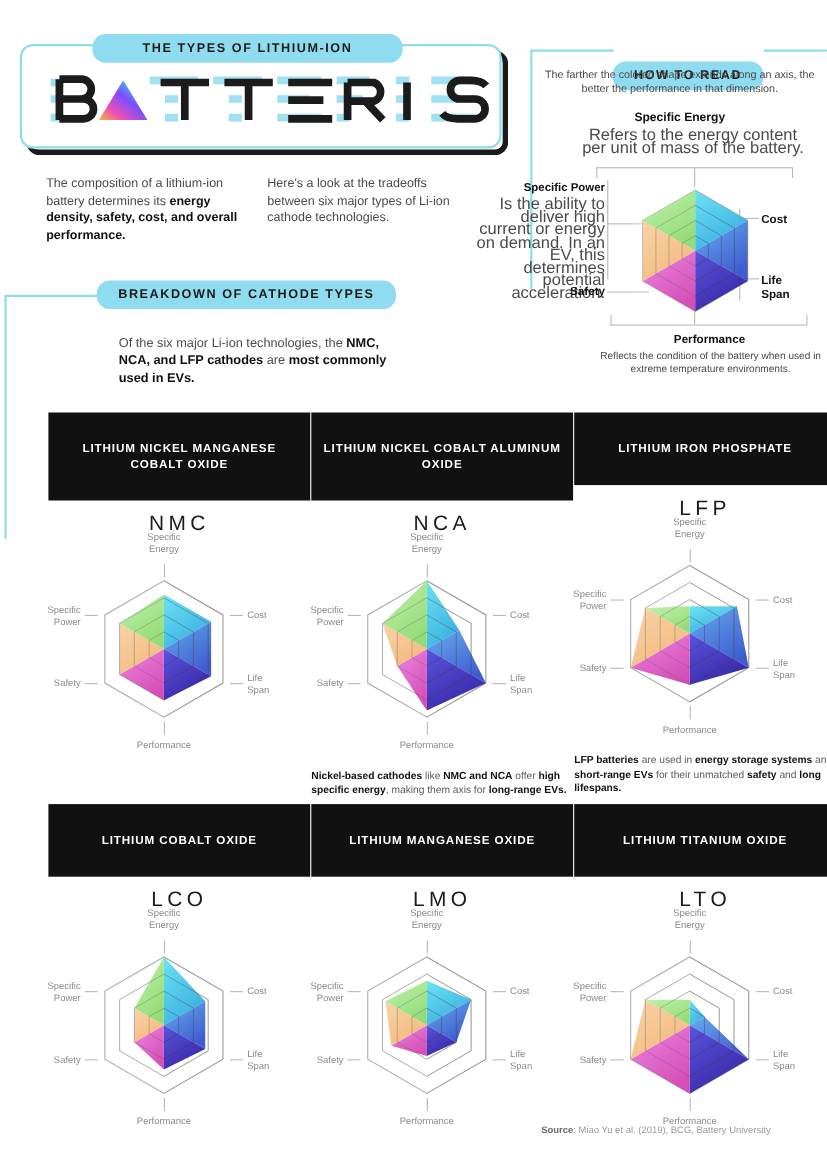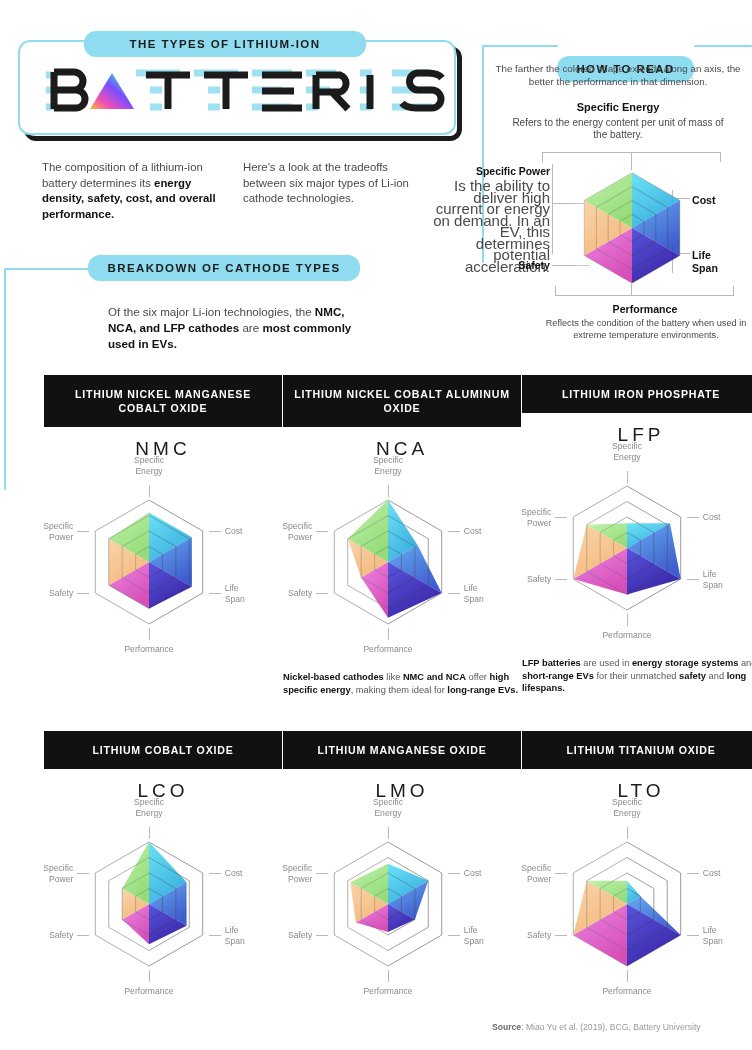--- a/index.html
+++ b/index.html
@@ -52,22 +52,22 @@
   #intro-2{left:243px;top:160px;width:180px;}
 
   
   #htr-banner{left:557px;top:31px;width:137px;margin-top:25px;}
   #htr-sub{
     left:487px;top:62px;width:262px;text-align:center;
     font-size:9.8px;line-height:13px;color:#4a4a4a;
   }
   #htr-se-title{left:527px;top:101px;width:182px;text-align:center;
     font-size:11px;font-weight:bold;color:#111;}
-  #htr-se-desc{left:512px;top:117px;width:212px;text-align:center;
-    font-size:10px;line-height:12px;color:#4a4a4a;}
+  #htr-se-desc{left:524px;top:117px;width:212px;text-align:center;
+    font-size:15px;line-height:12px;color:#4a4a4a;}
   #htr-sp-title{left:440px;top:166px;width:110px;text-align:right;
     font-size:10.4px;font-weight:bold;color:#111;}
   #htr-sp-desc{left:432px;top:180px;width:118px;text-align:right;
     font-size:15px;line-height:11.5px;color:#4a4a4a;}
   #htr-safety{left:470px;top:259px;width:80px;text-align:right;
     font-size:10.6px;font-weight:bold;color:#111;}
   #htr-cost{left:692px;top:194px;font-size:10.6px;font-weight:bold;color:#111;}
   #htr-life{left:692px;top:249px;width:50px;font-size:10.6px;font-weight:bold;
     color:#111;line-height:12.5px;}
   #htr-perf-title{left:560px;top:303px;width:170px;text-align:center;
@@ -90,21 +90,21 @@
   #rail-left-top{left:4px;top:268px;width:86px;height:2px;background:#8fdcf0;}
   #rail-right-v{left:482px;top:45px;width:2px;height:218px;background:#8fdcf0;}
   #rail-right-top{left:482px;top:45px;width:76px;height:2px;background:#8fdcf0;}
   #rail-right-2{left:694px;top:45px;width:58px;height:2px;background:#8fdcf0;}
 
   
   .card{position:absolute;width:238px;}
   .card-title{
     background:#111111;color:#ffffff;
     font-weight:bold;font-size:10.6px;letter-spacing:.8px;
-    text-align:center;padding:12px 8px;box-sizing:border-box;
+    text-align:center;padding:26px 8px;box-sizing:border-box;
     line-height:14px;
   }
   .card-abbr{
     text-align:center;font-size:19px;letter-spacing:4px;
     color:#1b1b1b;margin-top:11px;font-weight:400;
     font-family:"Liberation Sans",sans-serif;
   }
   .chart-wrap{position:relative;width:238px;height:205px;margin-top:2px;}
   .ax{
     position:absolute;font-size:8.6px;line-height:10.5px;color:#8a8a8a;
@@ -341,21 +341,21 @@
         <path d="M105 100 L134.53 82.95 L158.69 131.00 Z" fill="url(#g_nca_1)" fill-opacity="0.92"></path>
         <path d="M105 100 L158.69 131.00 L105.00 155.80 Z" fill="url(#g_nca_2)" fill-opacity="0.92"></path>
         <path d="M105 100 L105.00 155.80 L78.15 115.50 Z" fill="url(#g_nca_3)" fill-opacity="0.92"></path>
         <path d="M105 100 L78.15 115.50 L64.73 76.75 Z" fill="url(#g_nca_4)" fill-opacity="0.92"></path>
         <path d="M105 100 L64.73 76.75 L105.00 38.00 Z" fill="url(#g_nca_5)" fill-opacity="0.92"></path>
         <path d="M105.00 53.50 L145.27 76.75 L145.27 123.25 L105.00 146.50 L64.73 123.25 L64.73 76.75 Z" fill="none" stroke="rgba(60,60,60,0.45)" stroke-width="0.7"></path>
         <path d="M105.00 69.00 L131.85 84.50 L131.85 115.50 L105.00 131.00 L78.15 115.50 L78.15 84.50 Z" fill="none" stroke="rgba(60,60,60,0.45)" stroke-width="0.7"></path>
         <path d="M105.00 84.50 L118.42 92.25 L118.42 107.75 L105.00 115.50 L91.58 107.75 L91.58 92.25 Z" fill="none" stroke="rgba(60,60,60,0.45)" stroke-width="0.7"></path>
         <path d="M105 36 L105 164 L41 164 L41 36 Z" fill="#ffffff" fill-opacity="0.20"></path>
       </svg><div class="cline" style="left:105px;top:23px;width:1px;height:12px;"></div><div class="ax" style="left:60px;top:-7px;width:90px;text-align:center;">Specific<br>Energy</div><div class="cline" style="left:105px;top:166px;width:1px;height:12px;"></div><div class="ax" style="left:55px;top:182px;width:100px;text-align:center;">Performance</div><div class="cline" style="left:164.69357503463522px;top:69px;width:12px;height:1px;"></div><div class="ax" style="left:180.69357503463522px;top:64px;width:50px;text-align:left;">Cost</div><div class="cline" style="left:164.69357503463522px;top:131px;width:12px;height:1px;"></div><div class="ax" style="left:180.69357503463522px;top:121px;width:44px;text-align:left;">Life<br>Span</div><div class="cline" style="left:33.3064249653648px;top:131px;width:12px;height:1px;"></div><div class="ax" style="left:-20.693575034635202px;top:126px;width:50px;text-align:right;">Safety</div><div class="cline" style="left:33.306424965364805px;top:69px;width:12px;height:1px;"></div><div class="ax" style="left:-22.693575034635195px;top:59px;width:52px;text-align:right;">Specific<br>Power</div></div>
-  <div class="card-desc"><b>Nickel-based cathodes</b><span> like </span><b>NMC and NCA</b><span> offer </span><b>high specific energy</b><span>, making them ideal for </span><b>long-range EVs.</b></div>
+  <div class="card-desc"><b>Nickel-based cathodes</b><span> like </span><b>NMC and NCA</b><span> offer </span><b>high specific energy</b><span>, making them axis for </span><b>long-range EVs.</b></div>
 </div>
 
 <div class="card" id="card-lfp" style="left:522px;top:375px;">
   <div class="card-title">LITHIUM IRON PHOSPHATE</div>
   <div class="card-abbr">LFP</div>
   <div class="chart-wrap"><svg width="238" height="205" viewBox="0 0 238 205">
         <defs>
           <linearGradient id="g_lfp_0" x1="0" y1="0" x2="0.6" y2="1">
             <stop offset="0%" stop-color="#5fe0f5"></stop>
             <stop offset="100%" stop-color="#2aa8dd"></stop>

